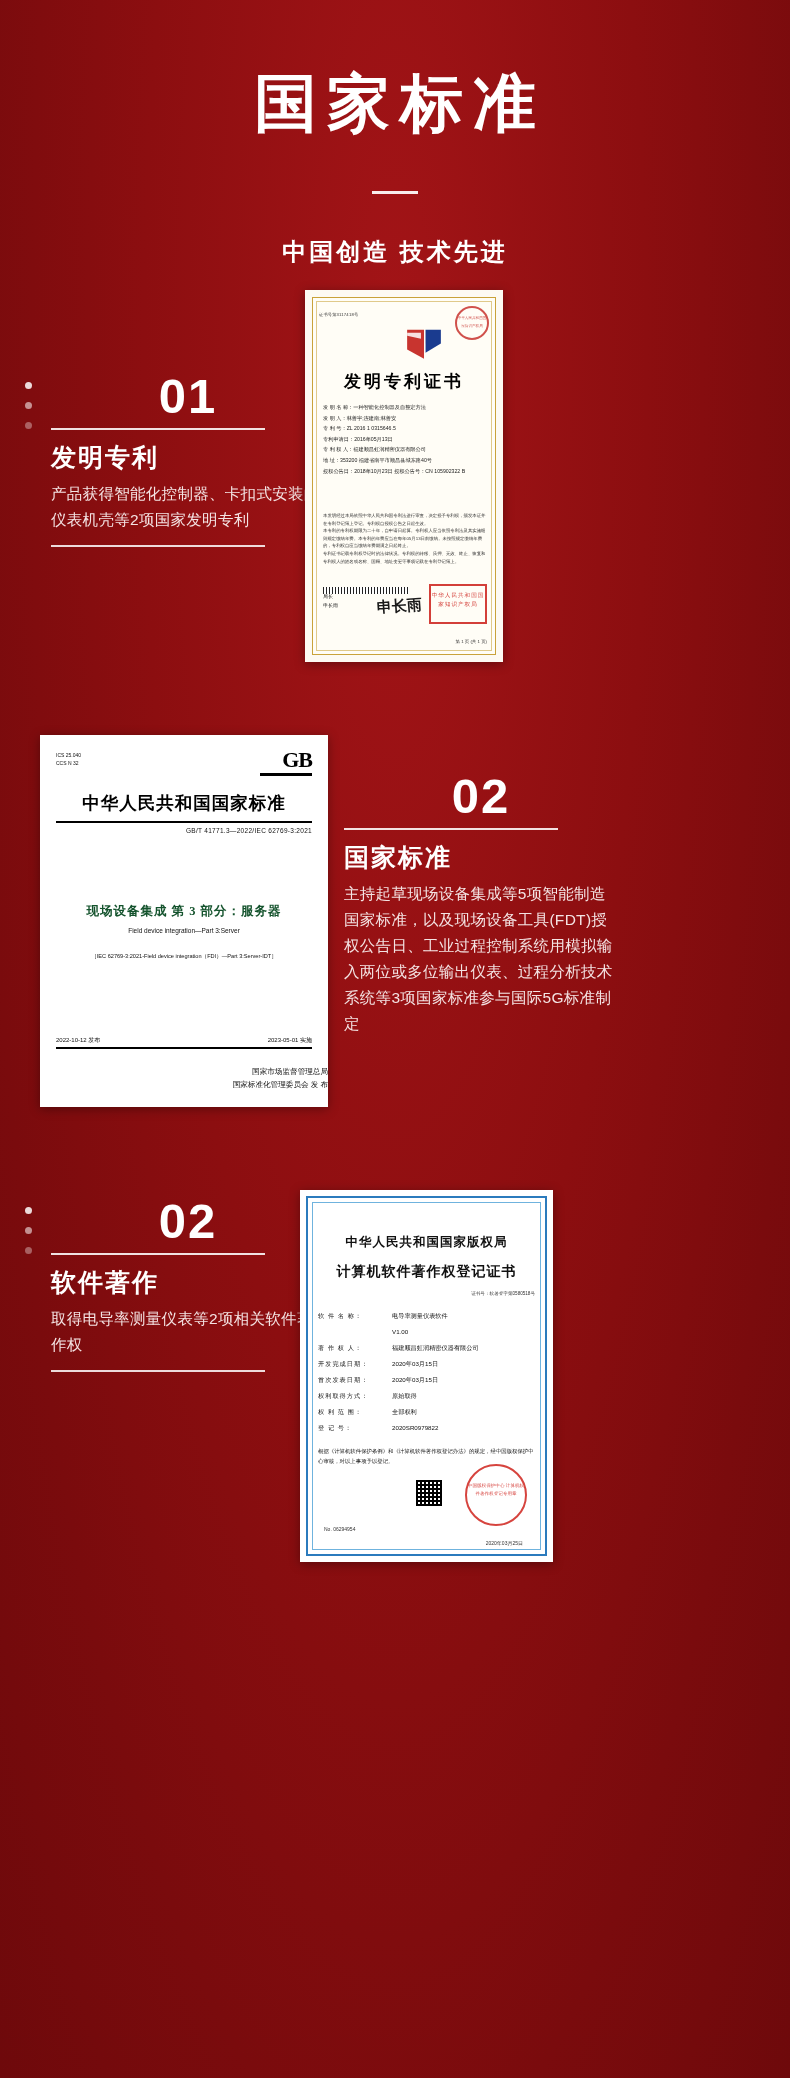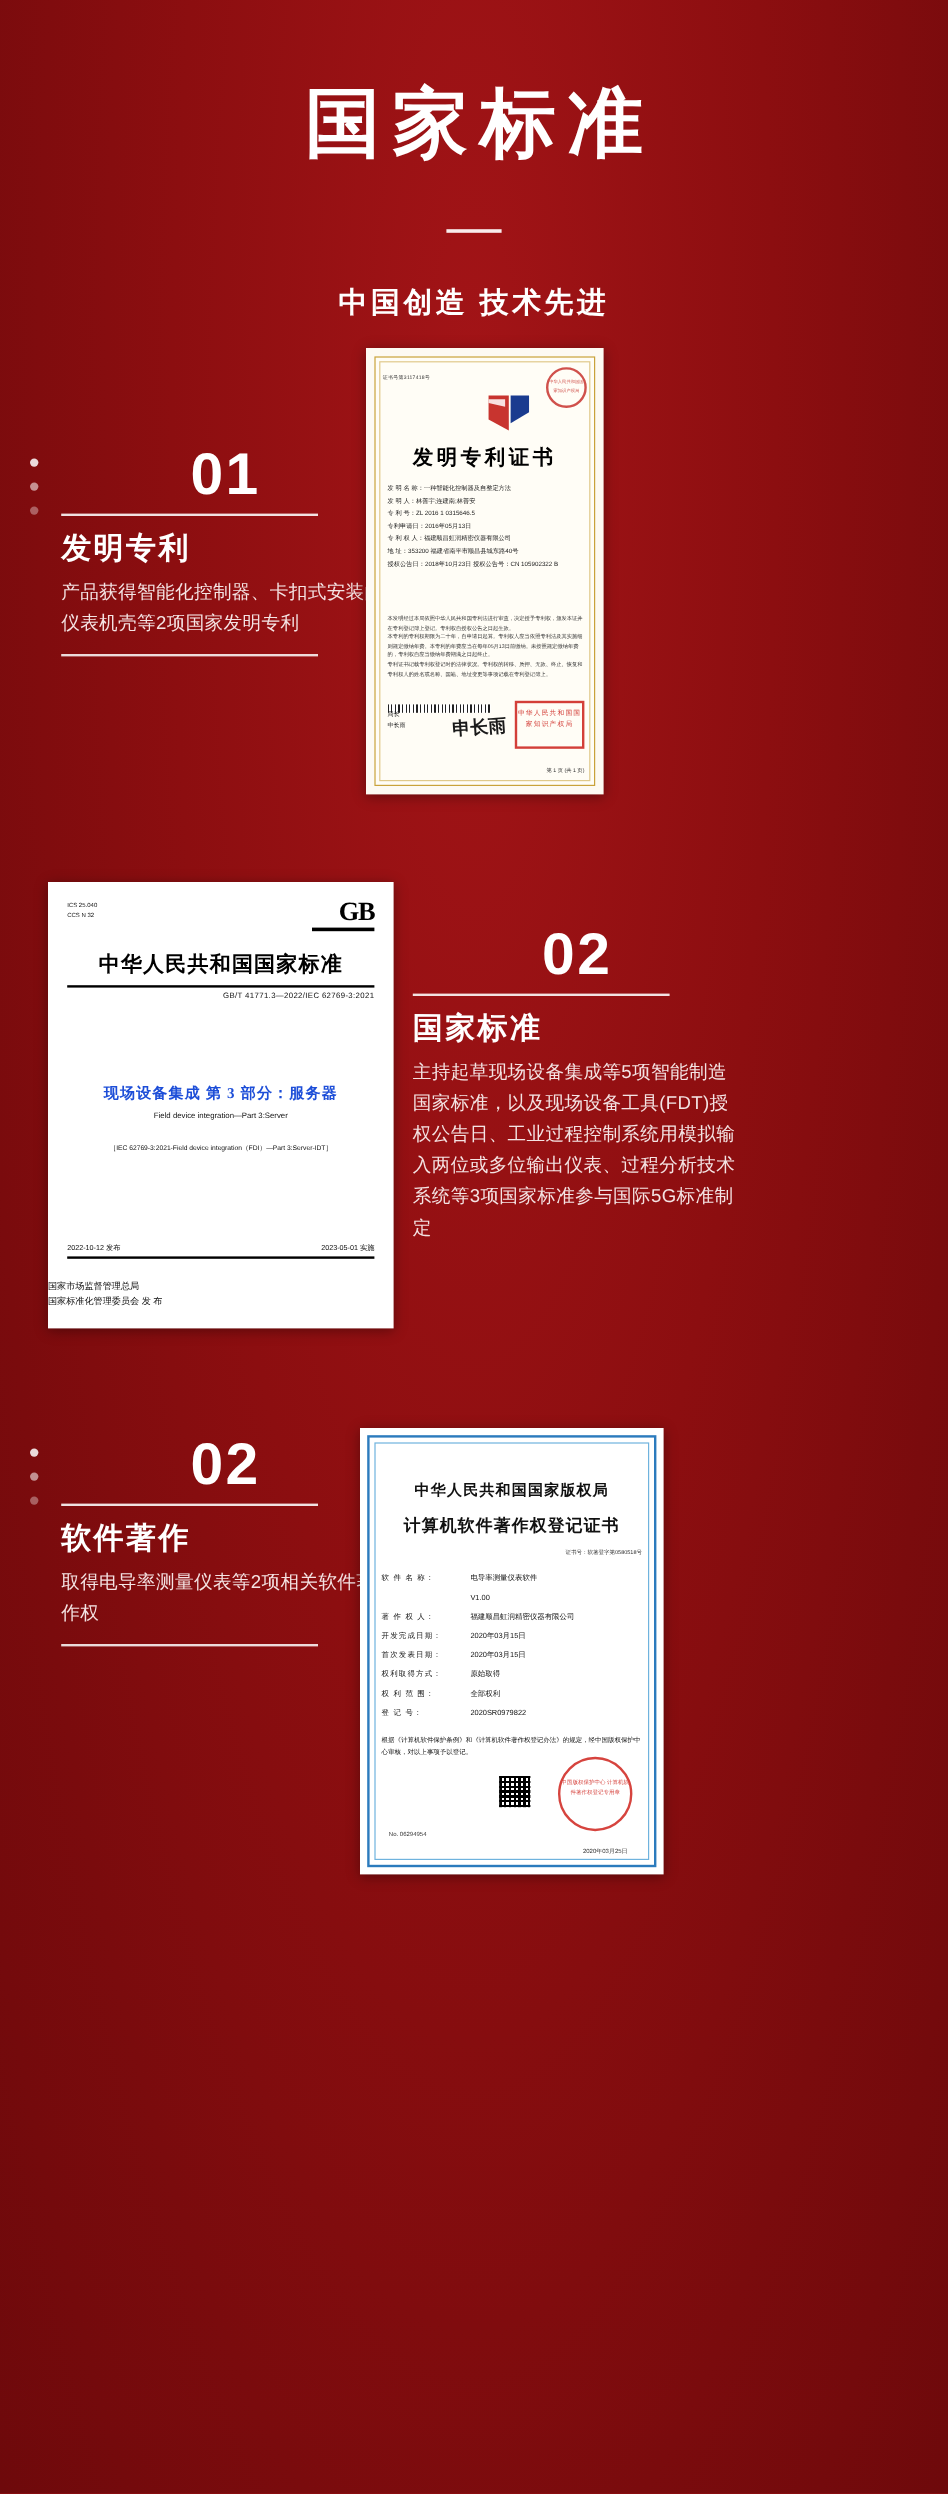--- a/index.html
+++ b/index.html
@@ -178,27 +178,27 @@
   }
   .c2 .gbbar { position:absolute; right:16px; top:38px; width:52px; height:3px; background:#000;}
   .c2 .cname {
     position:absolute; left:0; right:0; top:56px; text-align:center;
     font-family:"Liberation Serif", serif; font-size:17.5px; font-weight:bold; color:#000; letter-spacing:1px;
   }
   .c2 .cline { position:absolute; left:16px; right:16px; top:86px; height:2px; background:#000;}
   .c2 .code { position:absolute; right:16px; top:92px; font-size:6.5px; color:#111; letter-spacing:.3px;}
   .c2 .t1 {
     position:absolute; left:0; right:0; top:168px; text-align:center;
-    font-family:"Liberation Serif", serif; font-size:12.5px; font-weight:bold; color:#1d4ed8; letter-spacing:1px;
+    font-family:"Liberation Serif", serif; font-size:12.5px; font-weight:bold; color:#14532d; letter-spacing:1px;
   }
   .c2 .t2 { position:absolute; left:0; right:0; top:192px; text-align:center; font-size:6.5px; color:#111;}
   .c2 .t3 { position:absolute; left:0; right:0; top:218px; text-align:center; font-size:5.6px; color:#111;}
   .c2 .bottomline { position:absolute; left:16px; right:16px; bottom:58px; height:2px; background:#000;}
   .c2 .dates { position:absolute; left:16px; right:16px; bottom:62px; display:flex; justify-content:space-between; font-size:6px; color:#111;}
-  .c2 .org { position:absolute; left:0; right:0; bottom:16px; text-align:left; font-size:7.6px; color:#111; line-height:13px;margin-top:44px;}
+  .c2 .org { position:absolute; left:0; right:0; bottom:16px; text-align:right; font-size:7.6px; color:#111; line-height:13px;margin-top:44px;}
 
   
   .c3 { left: 300px; top: 1190px; width: 253px; height: 372px; background:#ffffff; box-shadow: 0 2px 10px rgba(0,0,0,.35);}
   .c3 .border1 { position:absolute; inset:6px; border:2px solid #2b7bbd; }
   .c3 .border2 { position:absolute; inset:12px; border:1px solid #6fb3de; }
   .c3 .inner { position:absolute; inset:18px; }
   .c3 .h1 {
     text-align:center; font-family:"Liberation Serif", serif;
     font-size:12.5px; font-weight:bold; color:#111; letter-spacing:1px; margin-top:26px;
   }

